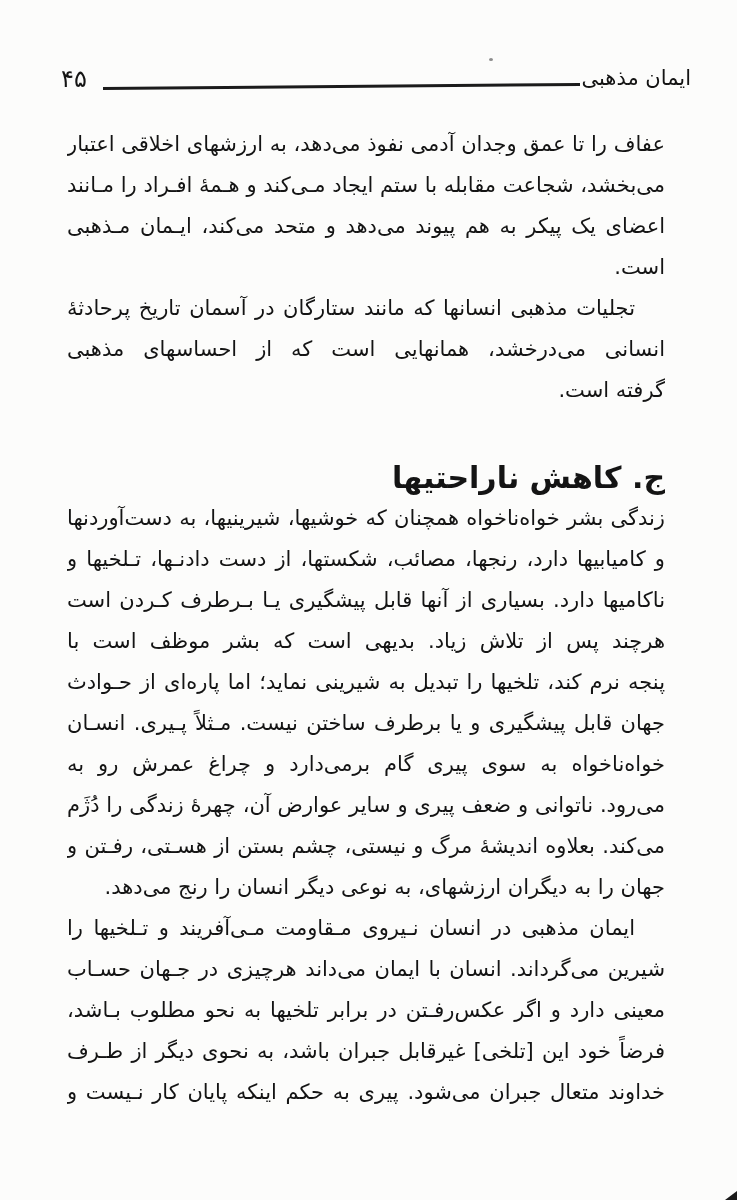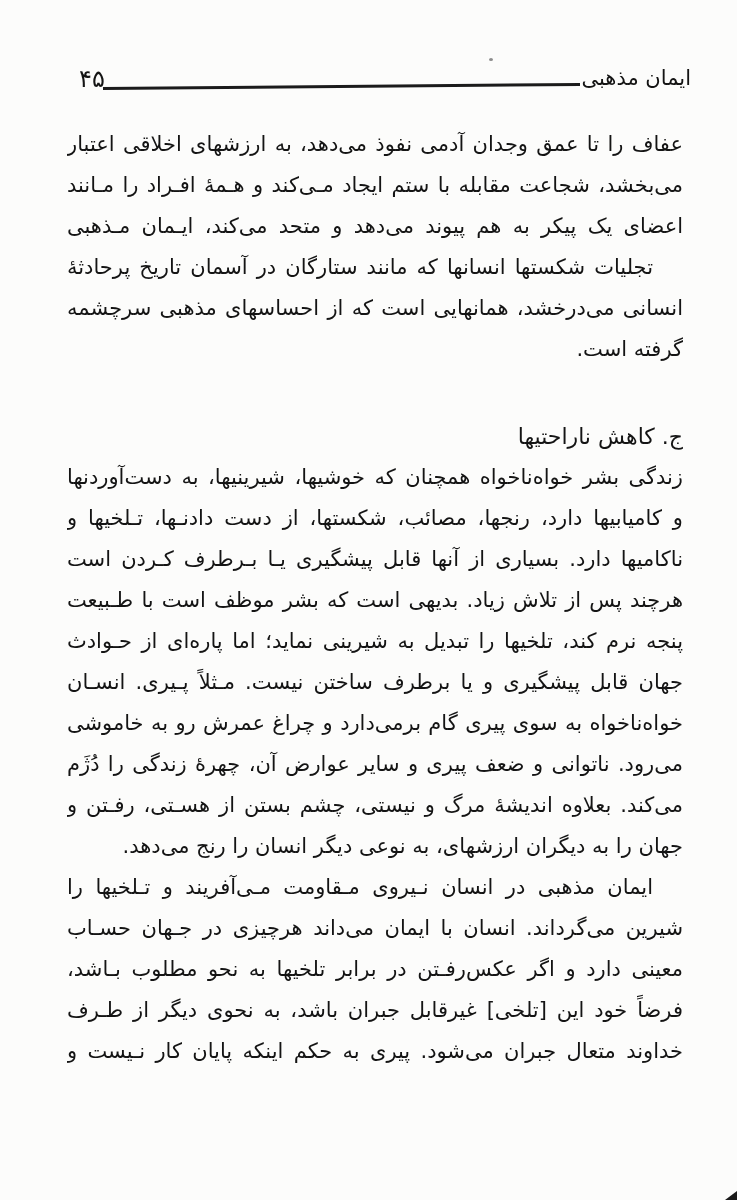--- a/index.html
+++ b/index.html
@@ -11,44 +11,44 @@
     font-family:"DejaVu Sans", sans-serif;
     overflow:hidden;
   }
   
   .running-head-title{
     position:absolute; top:61px; right:46px;
     direction:rtl; font-size:21px; line-height:34px;
     letter-spacing:0.2px;
   }
   .page-number{
-    position:absolute; top:63px; left:79px;
+    position:absolute; top:63px; left:61px;
     direction:rtl; font-size:24px; line-height:32px;
   }
   .header-rule{
     position:absolute; top:85px; left:103px;
     width:477px; height:2.5px; background:#1b1b1b;
     transform:rotate(-0.5deg);
   }
   
   .body-text{
-    position:absolute; top:124px; right:54px; left:67px;
+    position:absolute; top:124px; right:72px; left:67px;
     direction:rtl; font-size:21px;
   }
   .line{
     height:41px; line-height:41px;
     text-align:justify; text-align-last:justify;
     text-justify:inter-word;
     overflow:hidden;
     white-space:normal;
   }
   .line.plain{ text-align:right; text-align-last:right; }
   .line.indent{ padding-right:30px; }
   .line.heading{
-    font-weight:normal; font-size:22px;
+    font-weight:bold; font-size:30px;
     margin-top:46px;
     text-align:left; text-align-last:right;
   }
   
   .scan-speck{
     position:absolute; top:58px; left:489px;
     width:4px; height:3px; background:#8d8d8d; border-radius:50%;
   }
   .scan-corner-artifact{
     position:absolute; right:0; bottom:0;
@@ -63,21 +63,22 @@
 <div class="running-head-title">ایمان مذهبی</div>
 
 <div class="header-rule"></div>
 
 <div class="page-number">۴۵</div>
 
 <div class="body-text">
     <div class="line">عفاف را تا عمق وجدان آدمی نفوذ می‌دهد، به ارزشهای اخلاقی اعتبار</div>
     <div class="line">می‌بخشد، شجاعت مقابله با ستم ایجاد مـی‌کند و هـمهٔ افـراد را مـانند</div>
     <div class="line">اعضای یک پیکر به هم پیوند می‌دهد و متحد می‌کند، ایـمان مـذهبی</div>
-    <div class="line indent">تجلیات شکستها انسانها که مانند ستارگان در آسمان تاریخ پرحادثهٔ</div>
+    <div class="line plain">است.</div>
+    <div class="line indent">تجلیات مذهبی انسانها که مانند ستارگان در آسمان تاریخ پرحادثهٔ</div>
     <div class="line">انسانی می‌درخشد، همانهایی است که از احساسهای مذهبی سرچشمه</div>
     <div class="line plain">گرفته است.</div>
     <div class="line heading">ج. کاهش ناراحتیها</div>
     <div class="line">زندگی بشر خواه‌ناخواه همچنان که خوشیها، شیرینیها، به دست‌آوردنها</div>
     <div class="line">و کامیابیها دارد، رنجها، مصائب، شکستها، از دست دادنـها، تـلخیها و</div>
     <div class="line">ناکامیها دارد. بسیاری از آنها قابل پیشگیری یـا بـرطرف کـردن است</div>
     <div class="line">هرچند پس از تلاش زیاد. بدیهی است که بشر موظف است با طـبیعت</div>
     <div class="line">پنجه نرم کند، تلخیها را تبدیل به شیرینی نماید؛ اما پاره‌ای از حـوادث</div>
     <div class="line">جهان قابل پیشگیری و یا برطرف ساختن نیست. مـثلاً پـیری. انسـان</div>
     <div class="line">خواه‌ناخواه به سوی پیری گام برمی‌دارد و چراغ عمرش رو به خاموشی</div>

